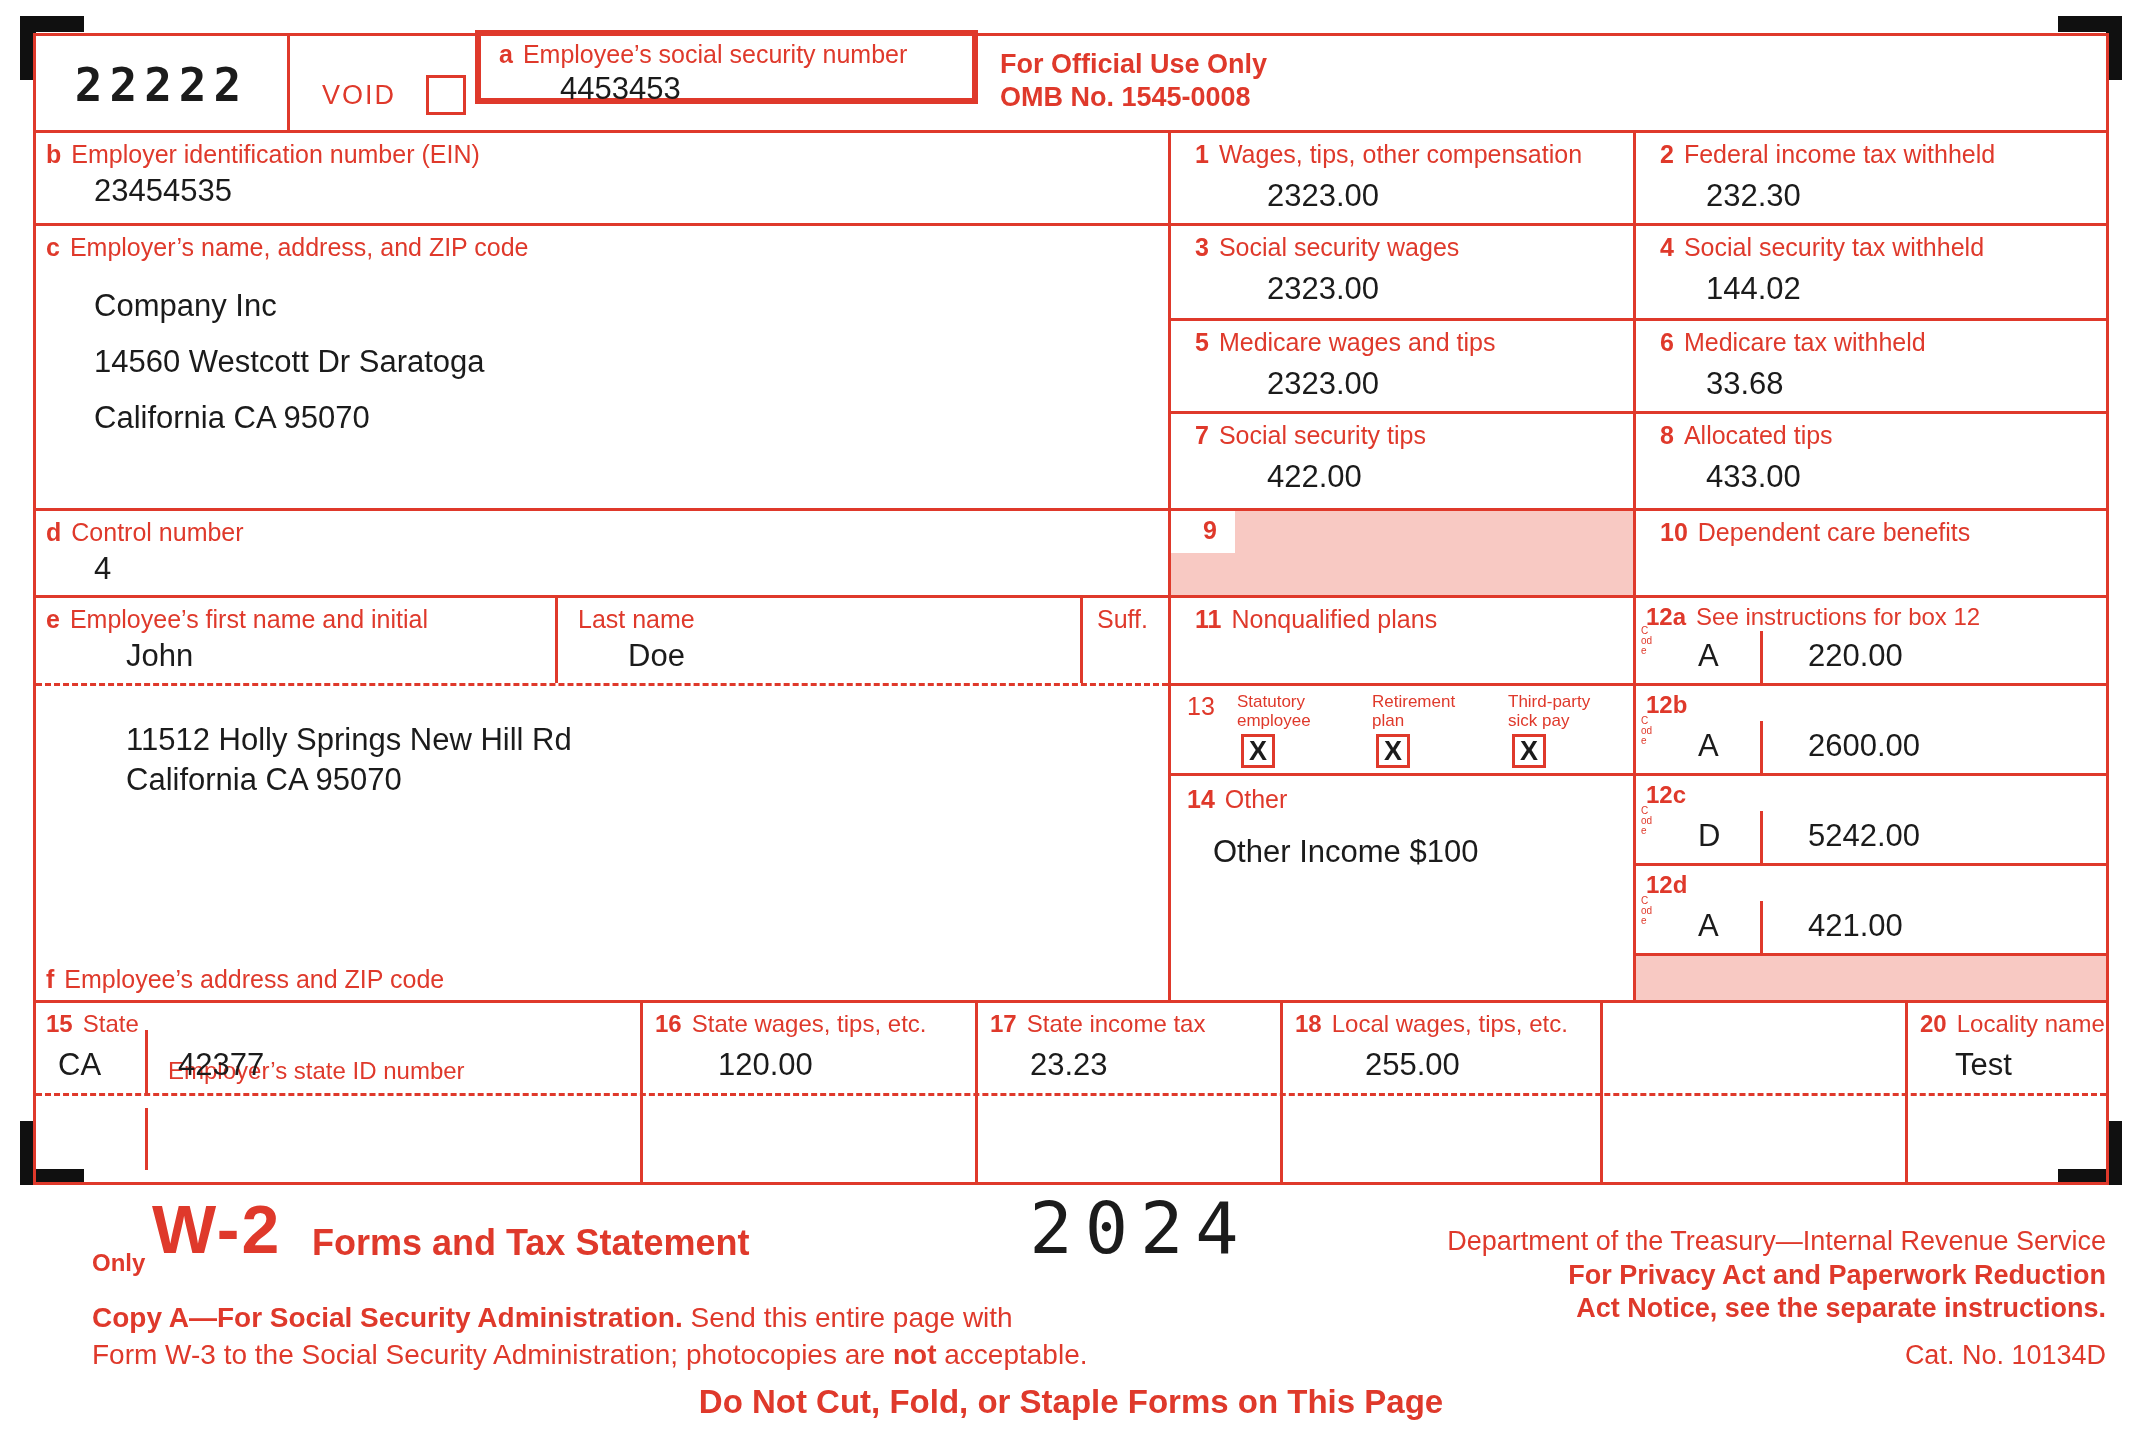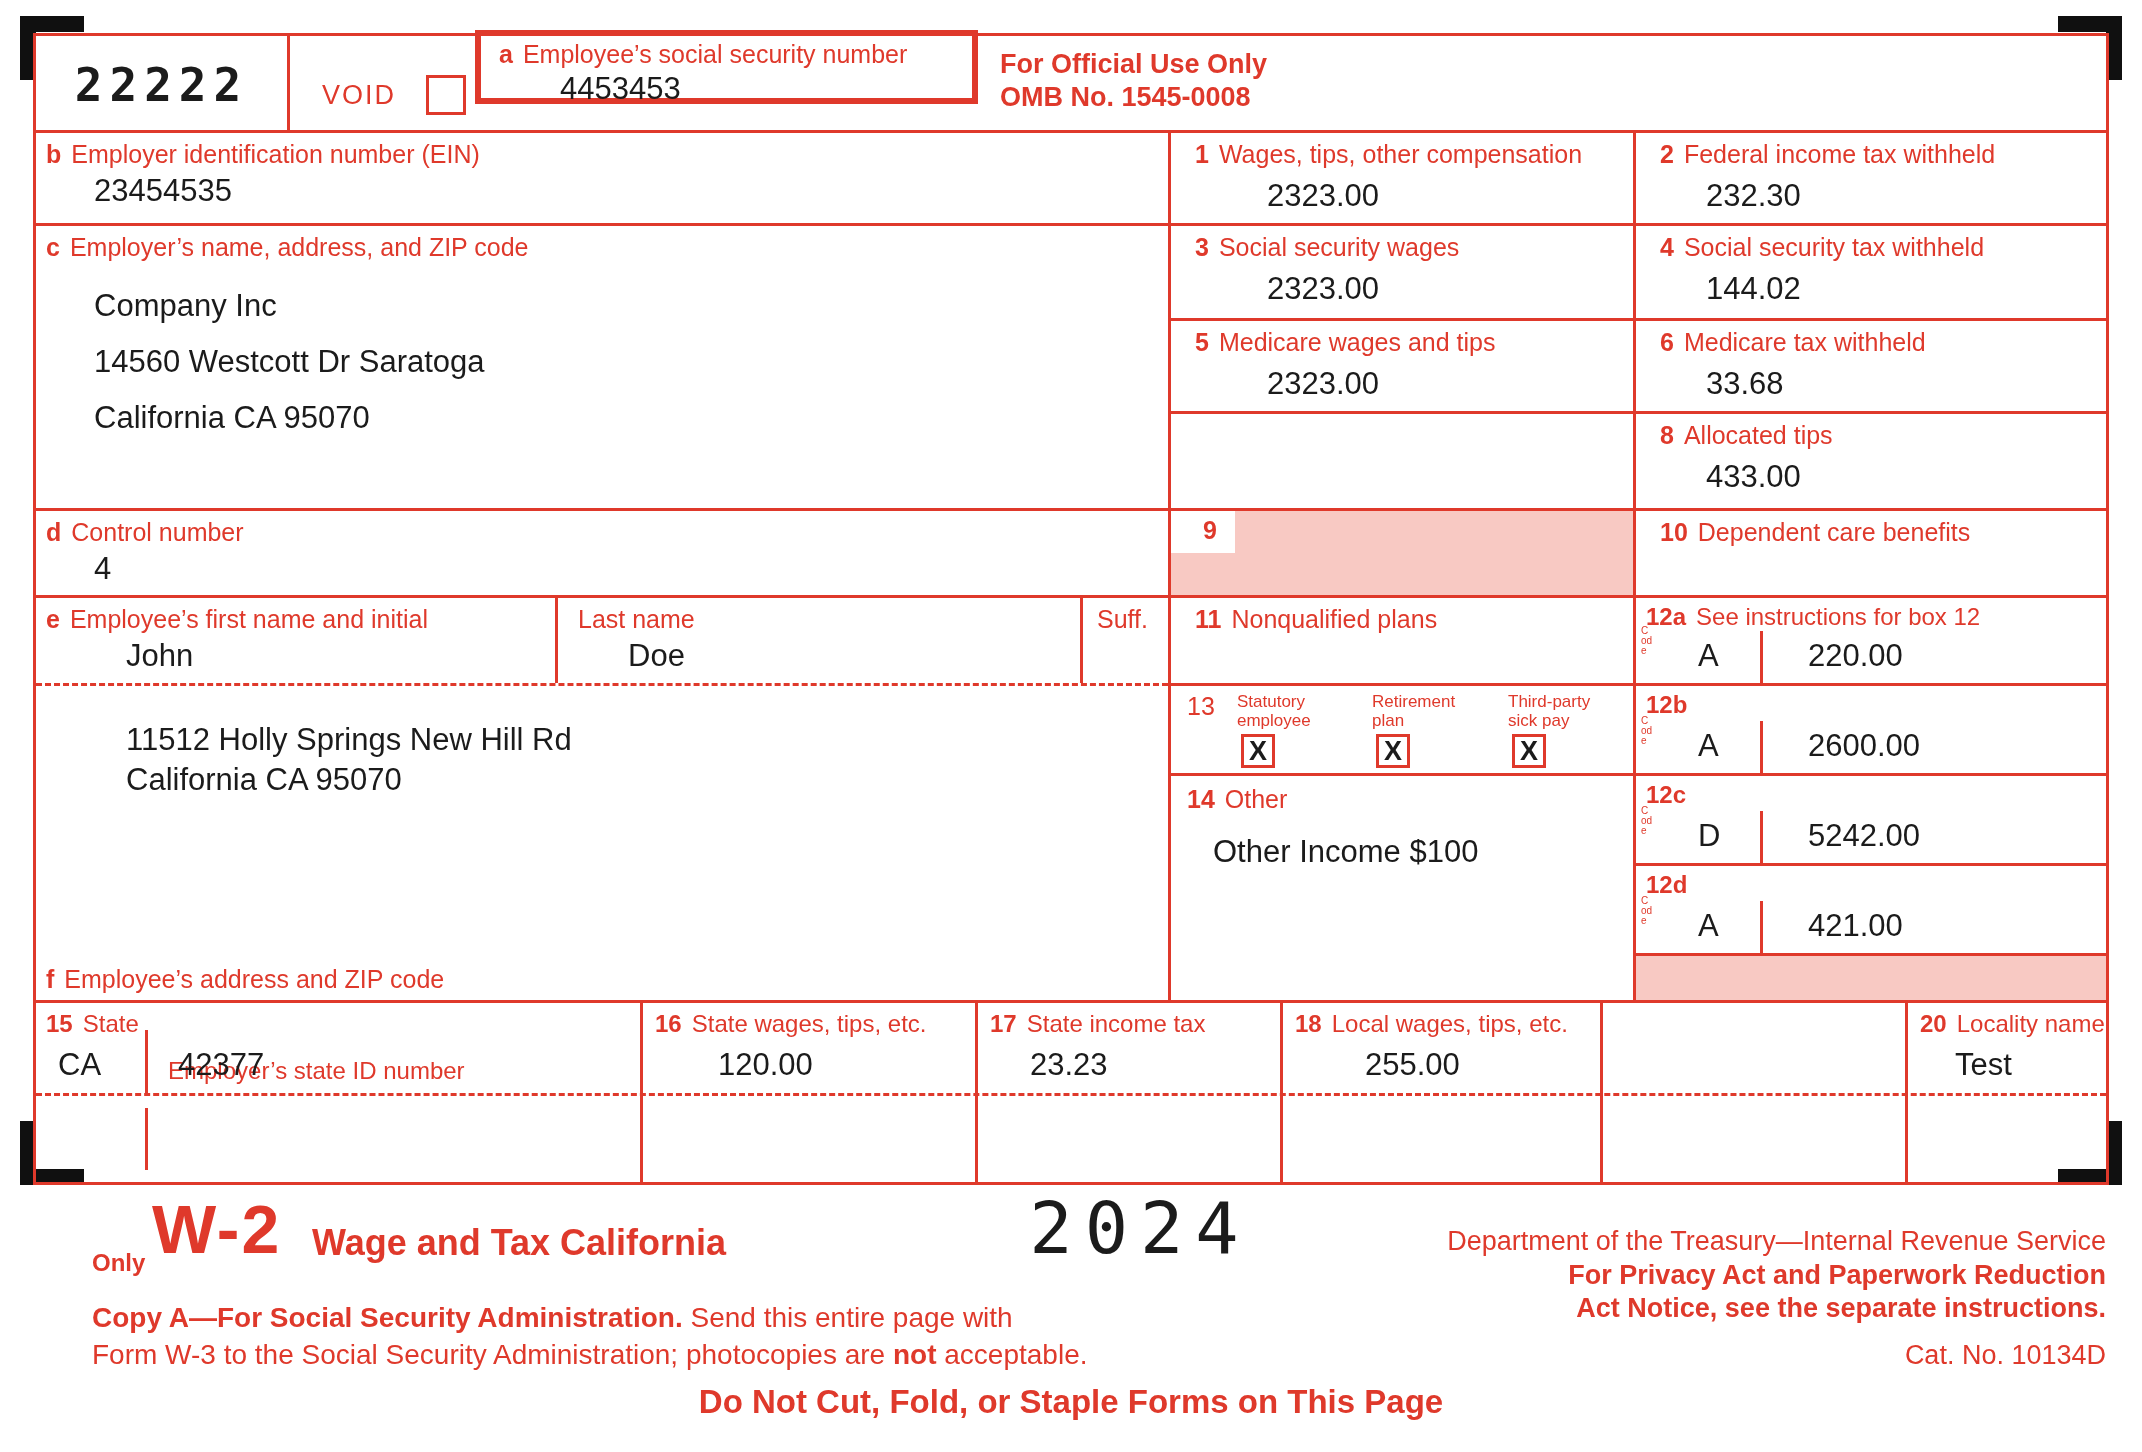--- a/index.html
+++ b/index.html
@@ -140,20 +140,24 @@
     <div class="cell numbox" style="left:1135px;top:285px;width:462px;height:90px;">
       <div class="lbl"><span class="pre">5</span><span>Medicare wages and tips</span></div>
       <div class="val">2323.00</div>
     </div>
 
     <div class="cell numbox r" style="left:1600px;top:285px;width:470px;height:90px;">
       <div class="lbl"><span class="pre">6</span><span>Medicare tax withheld</span></div>
       <div class="val">33.68</div>
     </div>
 
+    <div class="cell numbox" style="left:1135px;top:378px;width:462px;height:94px;">
+      <div class="lbl"><span class="pre">7</span><span>Social security tips</span></div>
+      <div class="val">422.00</div>
+    </div>
 
     <div class="cell numbox r" style="left:1600px;top:378px;width:470px;height:94px;">
       <div class="lbl"><span class="pre">8</span><span>Allocated tips</span></div>
       <div class="val">433.00</div>
     </div>
 
     <div class="cell fieldbox" style="left:0;top:475px;width:1132px;height:84px;">
       <div class="lbl"><span class="pre">d</span><span>Control number</span></div>
       <div class="val">4</div>
     </div>
@@ -283,21 +287,21 @@
 
     <div class="cell" style="left:1872px;top:967px;width:198px;height:90px;">
       <div class="lbl sm abs" style="left:12px;top:8px;"><span class="pre">20</span><span>Locality name</span></div>
       <div class="val abs" style="left:47px;top:44px;">Test</div>
     </div>
 
   </div>
 
   <div class="f-form">Only</div>
   <div class="f-w2">W-2</div>
-  <div class="f-title">Wage and Tax California</div>
+  <div class="f-title">Forms and Tax Statement</div>
   <div class="f-year">2024</div>
   <div class="f-dept">Department of the Treasury—Internal Revenue Service</div>
   <div class="f-priv" style="top:1260px;">For Privacy Act and Paperwork Reduction</div>
   <div class="f-priv" style="top:1293px;">Act Notice, see the separate instructions.</div>
   <div class="f-copy" style="top:1302px;"><b>Copy A—For Social Security Administration.</b><span> Send this entire page with</span></div>
   <div class="f-copy" style="top:1339px;"><span>Form W-3 to the Social Security Administration; photocopies are </span><b>not</b><span> acceptable.</span></div>
   <div class="f-cat">Cat. No. 10134D</div>
   <div class="f-warning">Do Not Cut, Fold, or Staple Forms on This Page</div>
 
 </div>

